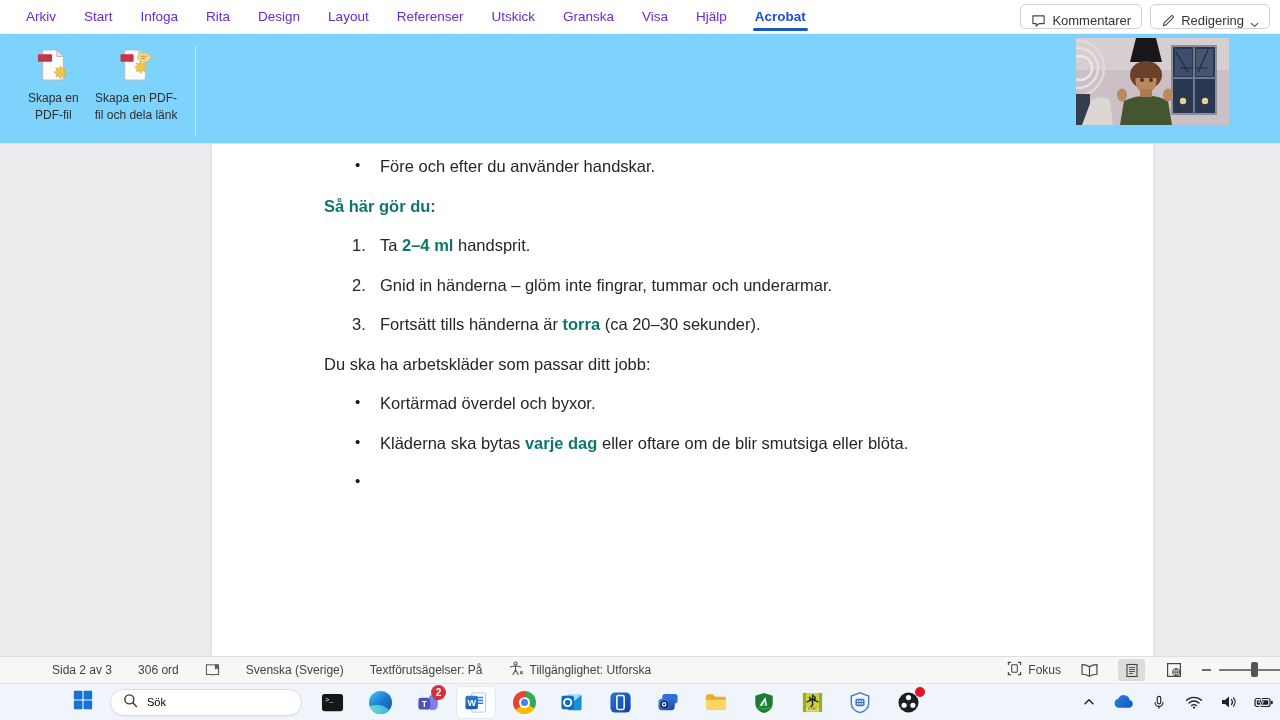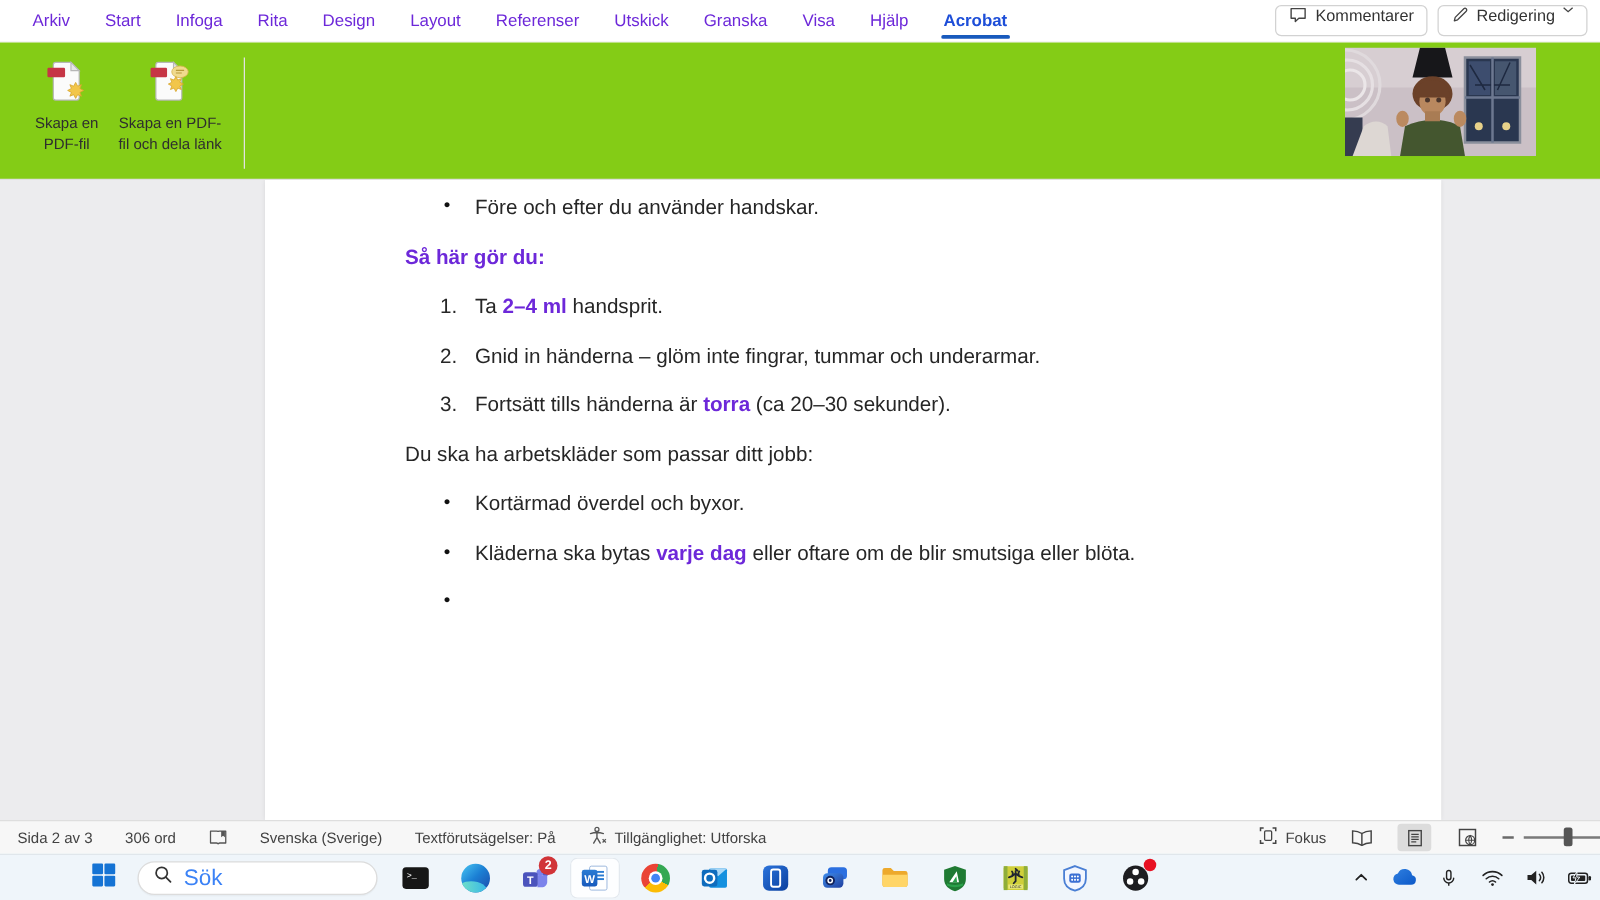--- a/index.html
+++ b/index.html
@@ -7,26 +7,26 @@
     font-family:"Liberation Sans","DejaVu Sans",sans-serif; }
   .app { width:1280px; height:720px; display:flex; flex-direction:column; position:relative; }
 
   
   .tabbar { height:34px; background:#fff; display:flex; align-items:center; border-bottom:1px solid #f1f1f1; flex:0 0 auto; }
   .tabs { display:flex; align-items:stretch; height:100%; margin-left:12px; }
   .tab { position:relative; display:flex; align-items:center; padding:0 10px; margin:0 4px; font-size:13.5px; color:#6d28d9; cursor:default; }
   .tab.active { color:#1d4ed8; font-weight:700; }
   .tab.active::after { content:""; position:absolute; left:8px; right:8px; bottom:2px; height:2.6px; border-radius:2px; background:#185abd; }
   .tabbar-right { margin-left:auto; display:flex; align-items:center; gap:8px; padding-right:10px; }
-  .pill { display:flex; align-items:flex-start; gap:6px; height:25px; padding:0 10px; background:#fff;
+  .pill { display:flex; align-items:flex-end; gap:6px; height:25px; padding:0 10px; background:#fff;
           border:1px solid #d2d2d2; border-radius:5px; font-size:13px; color:#333; font-family:inherit; }
   .pill svg { display:block; }
 
   
-  .ribbon { height:110px; background:#84cc16; border-bottom:1px solid #e0e0e0; position:relative; flex:0 0 auto; }
+  .ribbon { height:110px; background:#7dd3fc; border-bottom:1px solid #e0e0e0; position:relative; flex:0 0 auto; }
   .ribbon-group { display:flex; align-items:flex-start; height:100%; padding:10px 0 0 20px; }
   .big-btn { display:flex; flex-direction:column; align-items:center; gap:5px; background:none; border:none;
              padding:4px 8px 0 8px; font-family:inherit; }
   .big-btn .bl { font-size:12px; color:#2e2e2e; line-height:1.4; text-align:center; }
   .big-btn .bl span { display:block; }
   .vdiv { width:1px; background:#e2e2e2; align-self:stretch; margin:2px 0 8px 10px; }
 
   
   .webcam { position:absolute; left:1076px; top:38px; width:153px; height:87px; z-index:50; overflow:hidden; }
   .webcam svg { display:block; }
@@ -34,43 +34,43 @@
   
   .docarea { flex:1 1 auto; background:#ececee; position:relative; overflow:hidden; }
   .page { position:absolute; left:212px; top:0; width:941px; height:100%; background:#fff;
           box-shadow:0 0 4px rgba(0,0,0,.10); }
   .doc { padding:11px 115px 0 112px; font-size:16.5px; color:#262626; }
   .doc-line { position:relative; margin-bottom:17.5px; line-height:22px; }
   .doc-line.bullet, .doc-line.numbered { padding-left:56px; }
   .doc-line .marker { position:absolute; left:31px; top:-1px; font-size:15px; color:#111; }
   .doc-line .num { position:absolute; left:28px; }
   .doc-line.heading { font-weight:700; color:#111; }
-  .b { font-weight:700; color:#6d28d9; }
+  .b { font-weight:700; color:#0f766e; }
 
   
   .statusbar { height:27px; background:#f7f7f7; border-top:1px solid #dedede; display:flex; align-items:center;
                font-size:12px; color:#424242; flex:0 0 auto; }
   .sb-item { display:flex; align-items:center; gap:6px; white-space:nowrap; }
-  .sb-left { display:flex; align-items:center; }
+  .sb-left { display:flex; align-items:center;padding-left:38px; }
   .sb-left .sb-item { margin-left:26px; }
   .sb-left .sb-item:first-child { margin-left:14px; }
   .sb-right { margin-left:auto; display:flex; align-items:center; gap:15px; padding-right:0; }
   .view-btn { display:flex; align-items:center; justify-content:center; width:27px; height:22px; border-radius:3px; }
   .view-btn.active { background:#dcdcdc; }
   .zoomctrl { display:flex; align-items:center; gap:8px; width:78px; }
   .zoom-minus { width:9px; height:1.6px; background:#6a6a6a; }
   .zoom-track { position:relative; flex:1; height:1.6px; background:#7a7a7a; }
   .zoom-thumb { position:absolute; left:52%; top:-7px; width:7px; height:15px; background:#555; border-radius:2px; }
 
   
   .taskbar { height:37px; background:#eff5fa; border-top:1px solid #e0e6eb; display:flex; align-items:center; flex:0 0 auto; }
   .start-btn { margin-left:64px; width:38px; height:32px; display:flex; align-items:center; justify-content:center; border-radius:6px; }
   .search-pill { margin-left:8px; width:192px; height:27px; background:#fff; border:1px solid #dcdcdc; border-radius:14px;
                  display:flex; align-items:center; gap:9px; padding:0 12px; box-shadow:0 1px 1px rgba(0,0,0,.04); }
-  .search-pill .s-label { font-size:18px; color:#3b82f6; }
+  .search-pill .s-label { font-size:11px; color:#000000; }
   .apps { display:flex; align-items:center; gap:8px; margin-left:10px; }
   .task-btn { width:40px; height:33px; display:flex; align-items:center; justify-content:center; border-radius:6px; position:relative; }
   .task-btn.active { background:#fdfeff; box-shadow:0 0 0 1px #e3e9ef inset; }
   .task-btn svg { display:block; }
   .badge { position:absolute; top:-1px; right:2px; min-width:15px; height:15px; border-radius:8px; background:#d13438;
            color:#fff; font-size:10px; font-weight:700; display:flex; align-items:center; justify-content:center; padding:0 3px; }
   .recdot { position:absolute; top:1px; right:3px; width:10px; height:10px; border-radius:50%; background:#e81123; }
   .tray { margin-left:auto; display:flex; align-items:center; gap:15px; padding-right:6px; }
   .tray-btn { display:flex; align-items:center; justify-content:center; width:20px; height:24px; }
 

